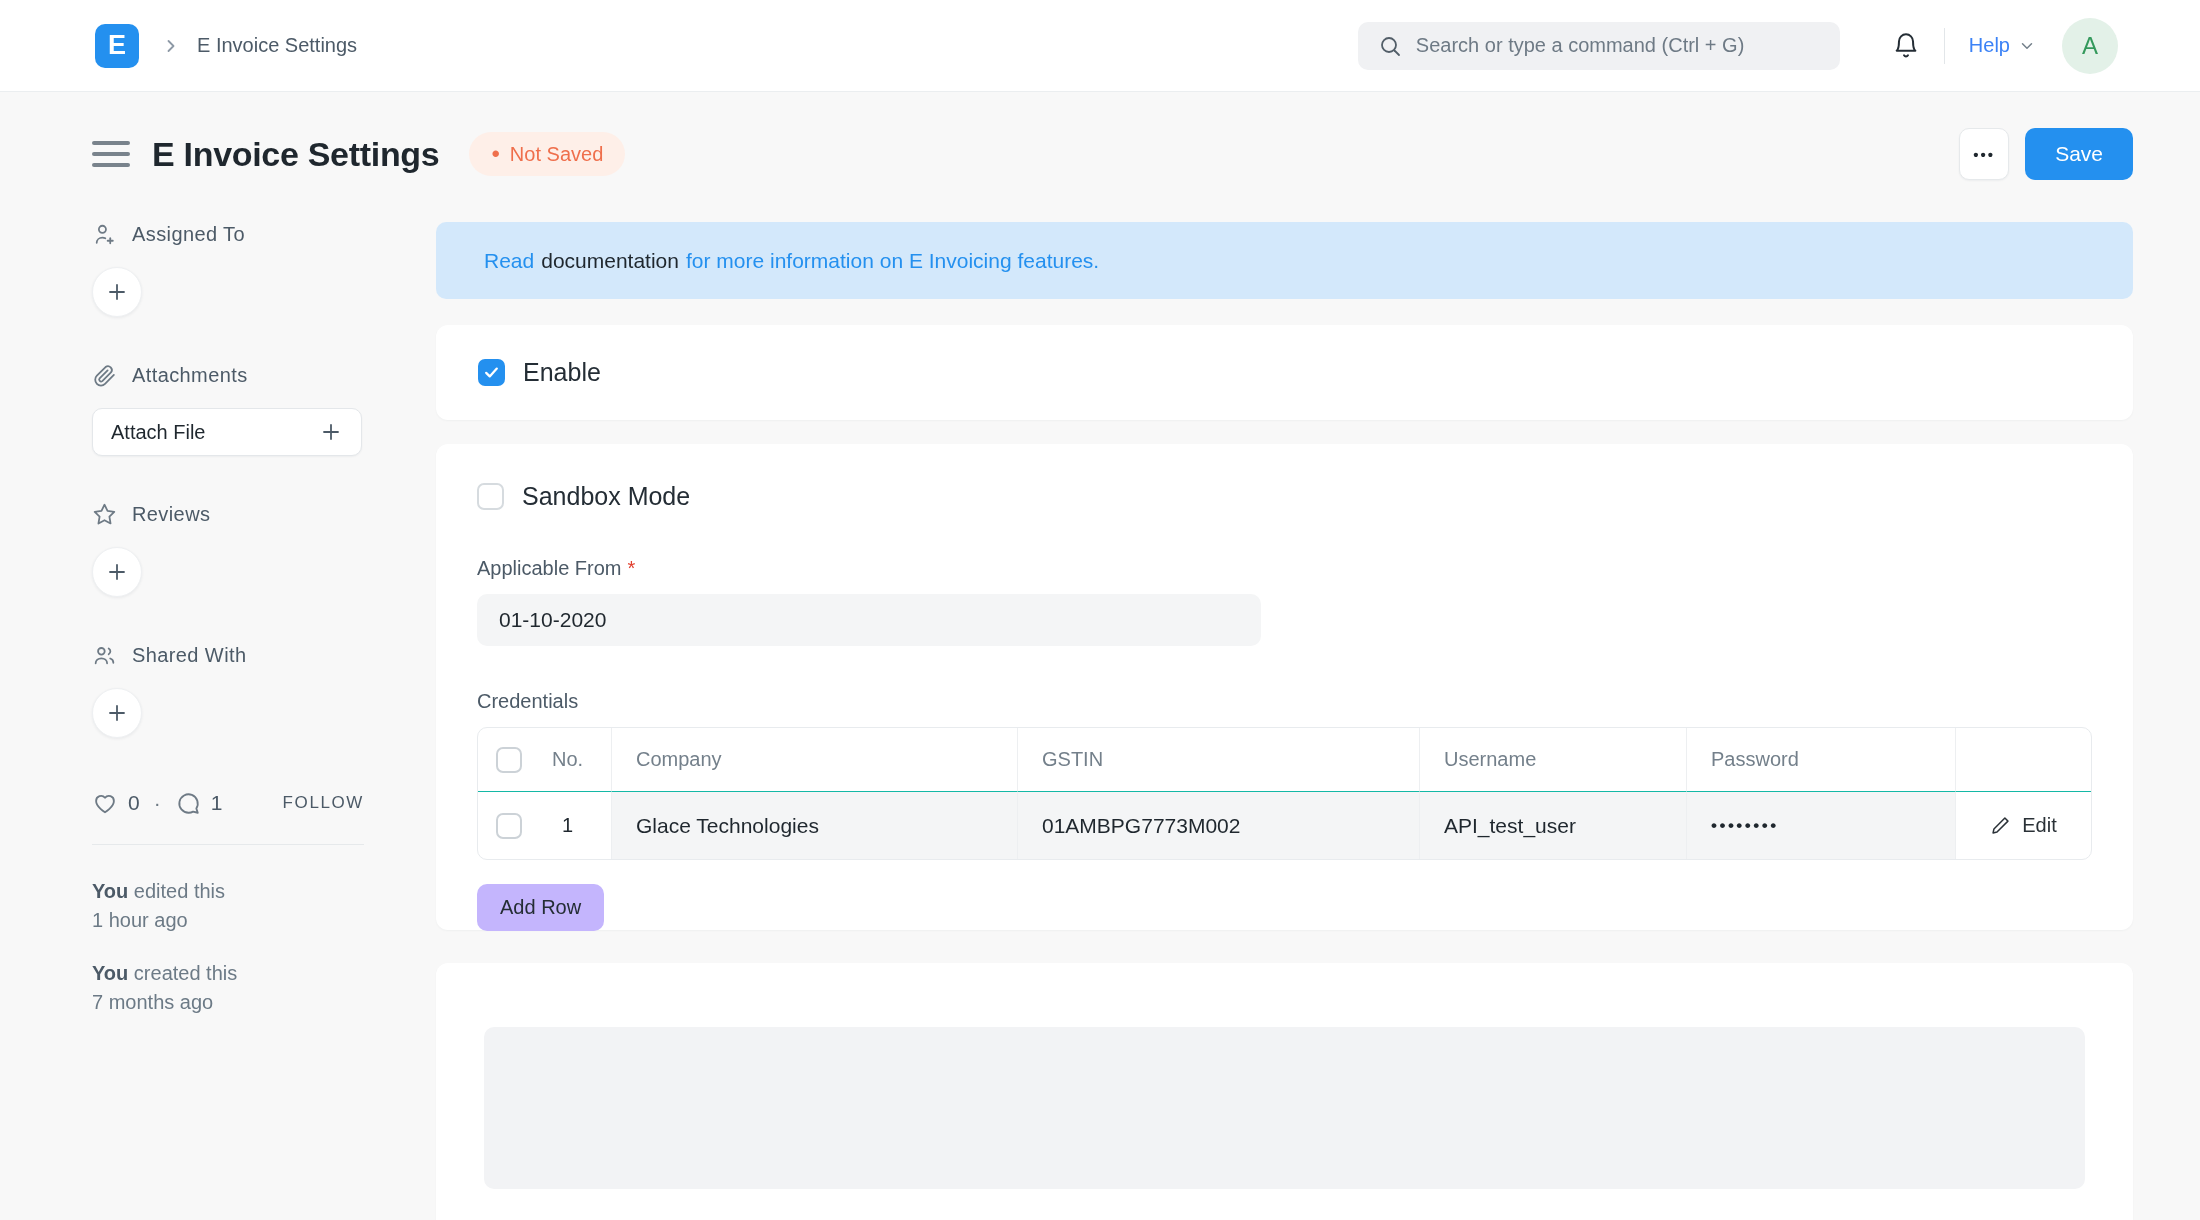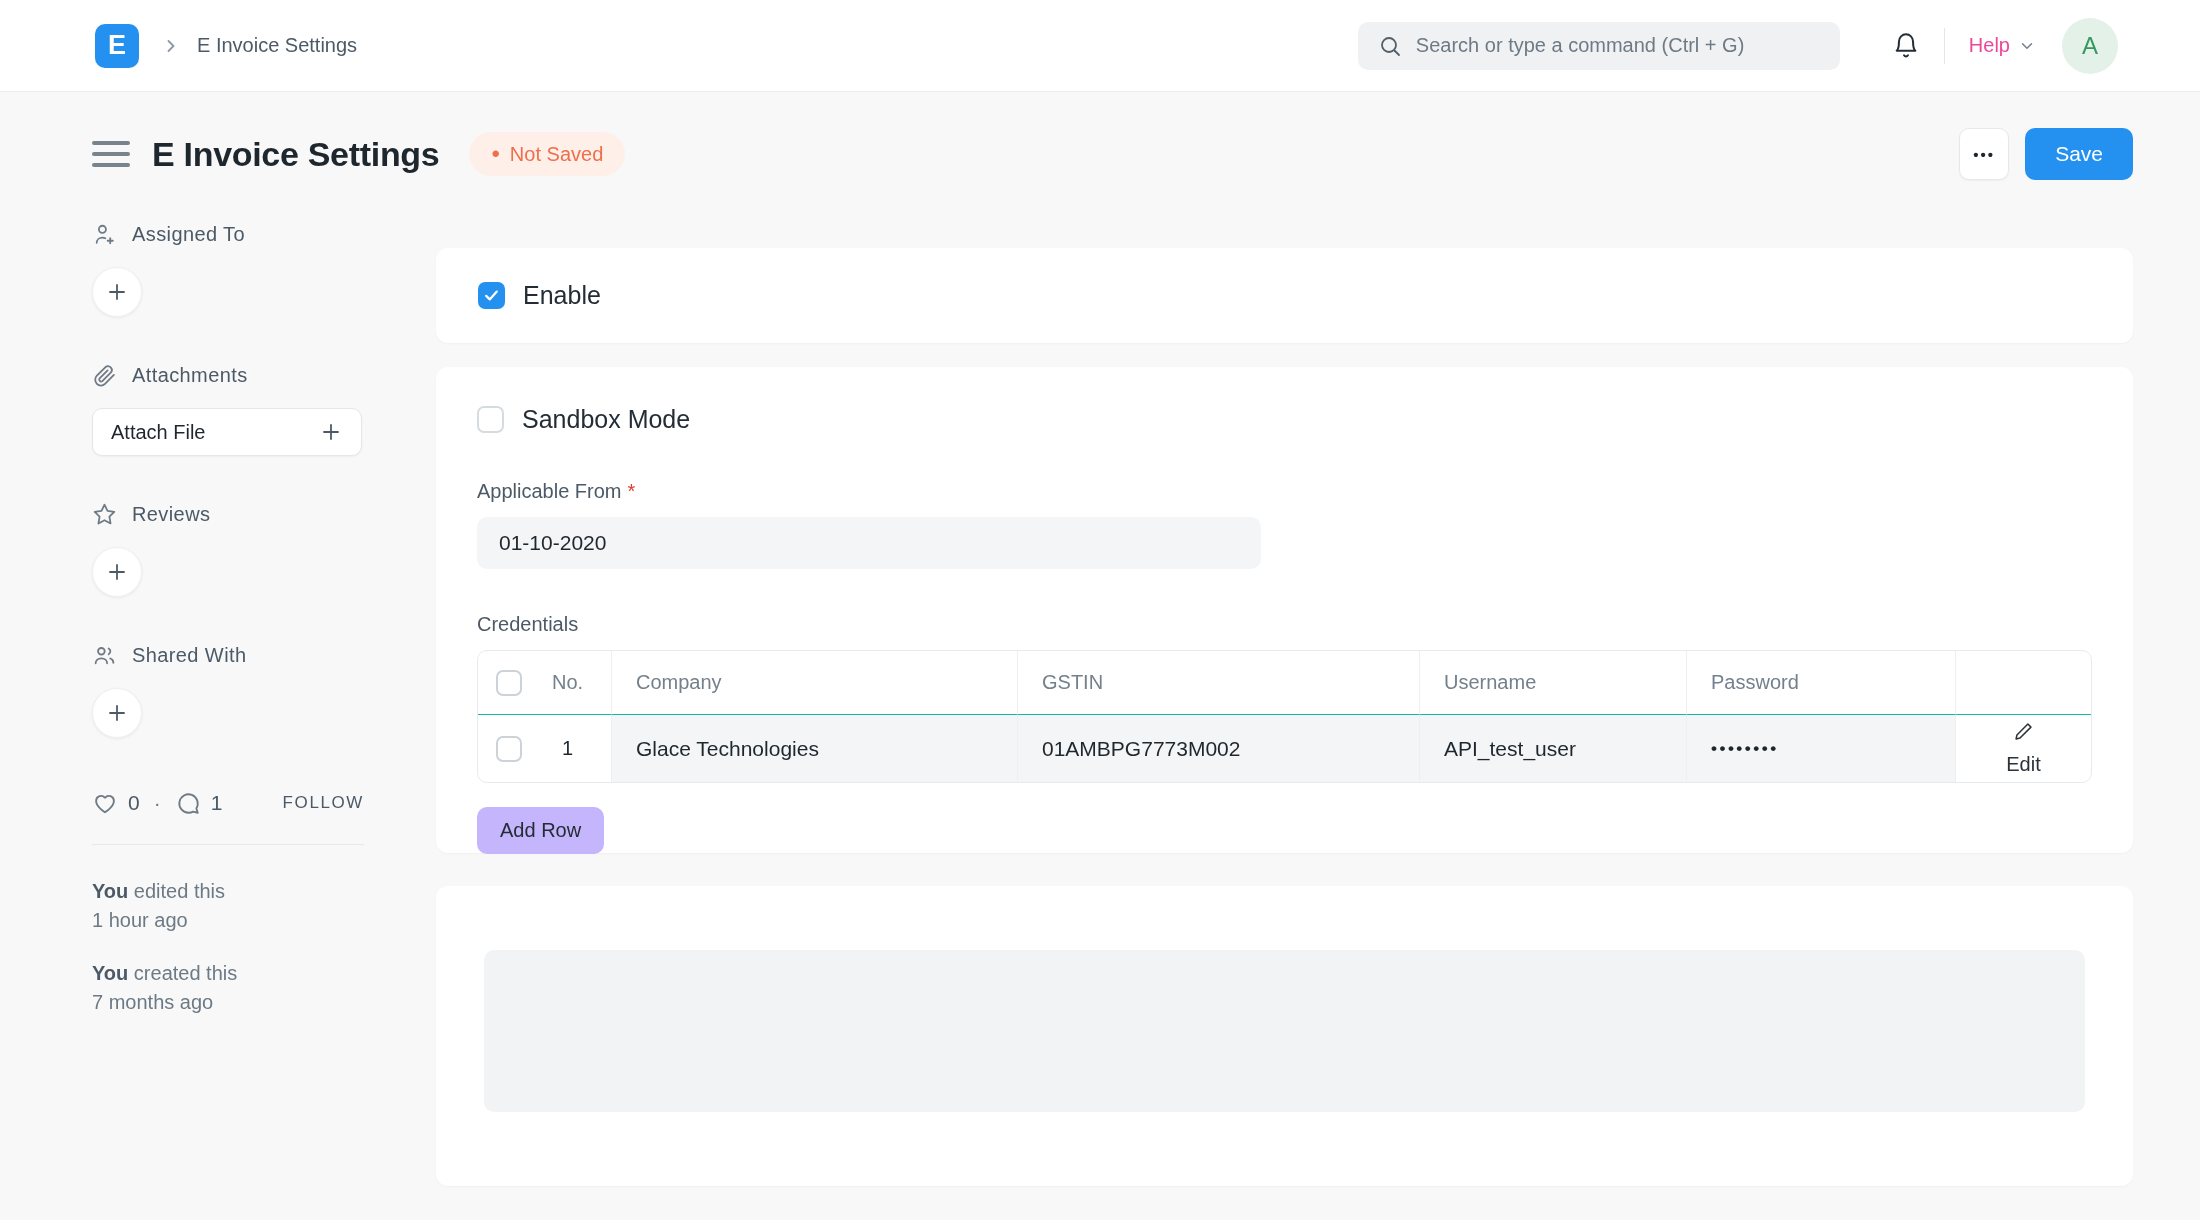--- a/index.html
+++ b/index.html
@@ -28,21 +28,21 @@
     display:flex; align-items:center; padding:0 20px; gap:14px;
   }
   .searchbox svg { flex:none; color:#525e68; }
   .searchbox input {
     border:none; background:transparent; outline:none; width:100%;
     font-family:"Liberation Sans", sans-serif; font-size:20px; color:#1f272e;
   }
   .searchbox input::placeholder { color:#6e7a85; }
   .bell { margin-left:52px; color:#242d35; display:flex; cursor:pointer; }
   .nav-divider { width:1px; height:36px; background:#e2e6e9; margin:0 24px; }
-  .help { display:flex; align-items:center; gap:8px; font-size:20px; color:#ec4899; cursor:pointer; }
+  .help { display:flex; align-items:center; gap:8px; font-size:20px; color:#3b82f6; cursor:pointer; }
   .avatar {
     width:56px; height:56px; border-radius:50%; background:#e3f1e8;
     color:#34995c; font-size:24px; display:flex; align-items:center; justify-content:center;
     margin-left:26px; cursor:pointer;
   }
   
   .page-head {
     position:absolute; left:92px; right:67px; top:126px; height:56px;
     display:flex; align-items:center;
   }
@@ -134,21 +134,21 @@
   .td.gray { background:#f4f5f6; }
   .cell.first { padding:0 16px 0 18px; gap:18px; }
   .tbl-checkbox {
     width:26px; height:26px; border-radius:7px; border:2px solid #ccd2d7; background:#fff;
     flex:none; cursor:pointer;
   }
   .row-no { flex:1; text-align:center; font-size:20px; }
   .pwd-dots { font-size:17px; letter-spacing:2.5px; font-weight:700; }
   .edit-btn {
     display:flex; align-items:center; gap:11px; margin:0 auto; font-size:20px; color:#2a3137;
-    cursor:pointer; background:none; border:none; font-family:"Liberation Sans",sans-serif;flex-direction:column;
+    cursor:pointer; background:none; border:none; font-family:"Liberation Sans",sans-serif;
   }
   .add-row-btn {
     margin-top:24px; height:47px; padding:0 23px; border:none; border-radius:10px;
     background:#c4b5fd; font-size:20px; color:#242d35; cursor:pointer;
     font-family:"Liberation Sans",sans-serif;
   }
   .card-comment { margin-top:33px; padding:44px 48px 48px 48px; min-height:300px; }
   .comment-title { font-size:25px; font-weight:700; color:#1f272e; }
   .comment-box {
     margin-top:20px; width:100%; height:162px; border:none; outline:none; resize:none;
@@ -303,20 +303,25 @@
     </div>
     <div class="activity-item">
       <div><span class="actor">You</span><span> created this</span></div>
       <div>7 months ago</div>
     </div>
   </div>
 </div>
 
 <div class="main">
 
+  <div class="banner">
+    <span class="lnk">Read</span>
+    <span class="plain">documentation</span>
+    <span class="lnk">for more information on E Invoicing features.</span>
+  </div>
 
   <div class="card card-enable">
     <div class="checkbox checked">
       <svg width="17" height="17" viewBox="0 0 24 24" fill="none" stroke="#ffffff" stroke-width="3.2" stroke-linecap="round" stroke-linejoin="round">
           <polyline points="4.5 12.5 9.5 17.5 19.5 6.5"></polyline>
         </svg>
     </div>
     <span class="cb-label">Enable</span>
   </div>
 

